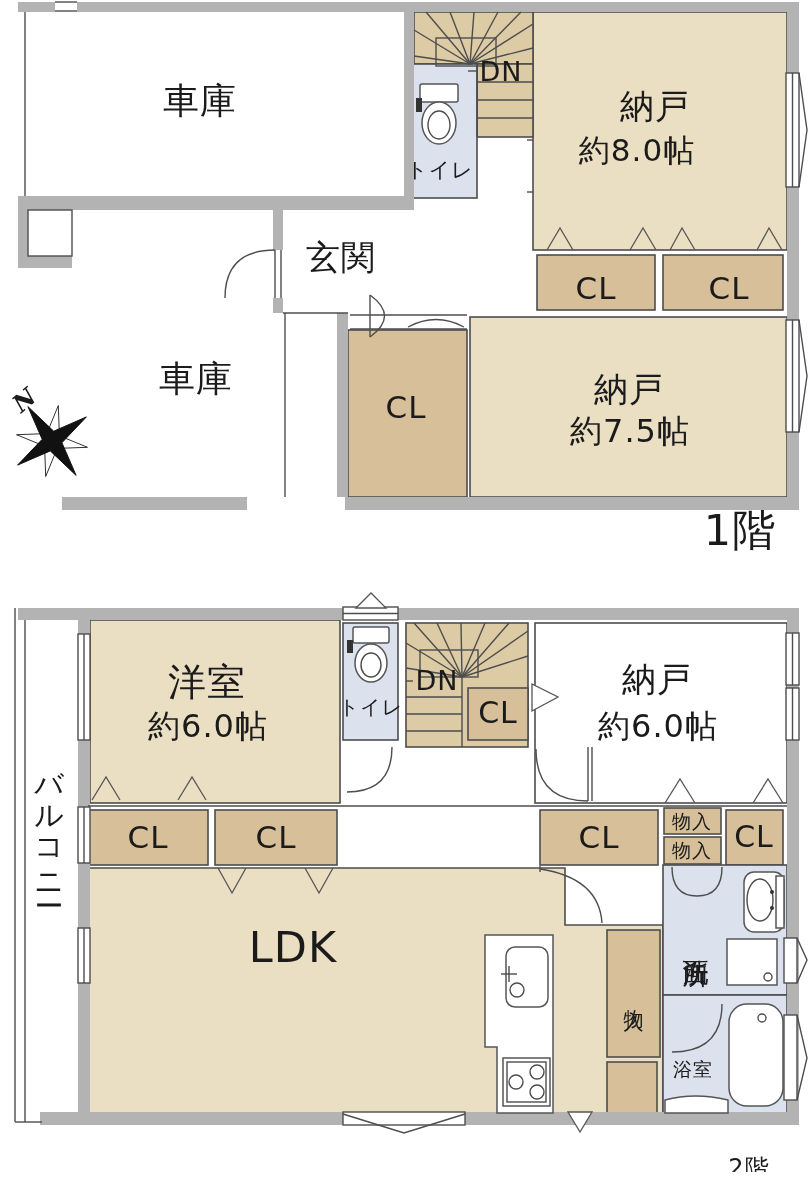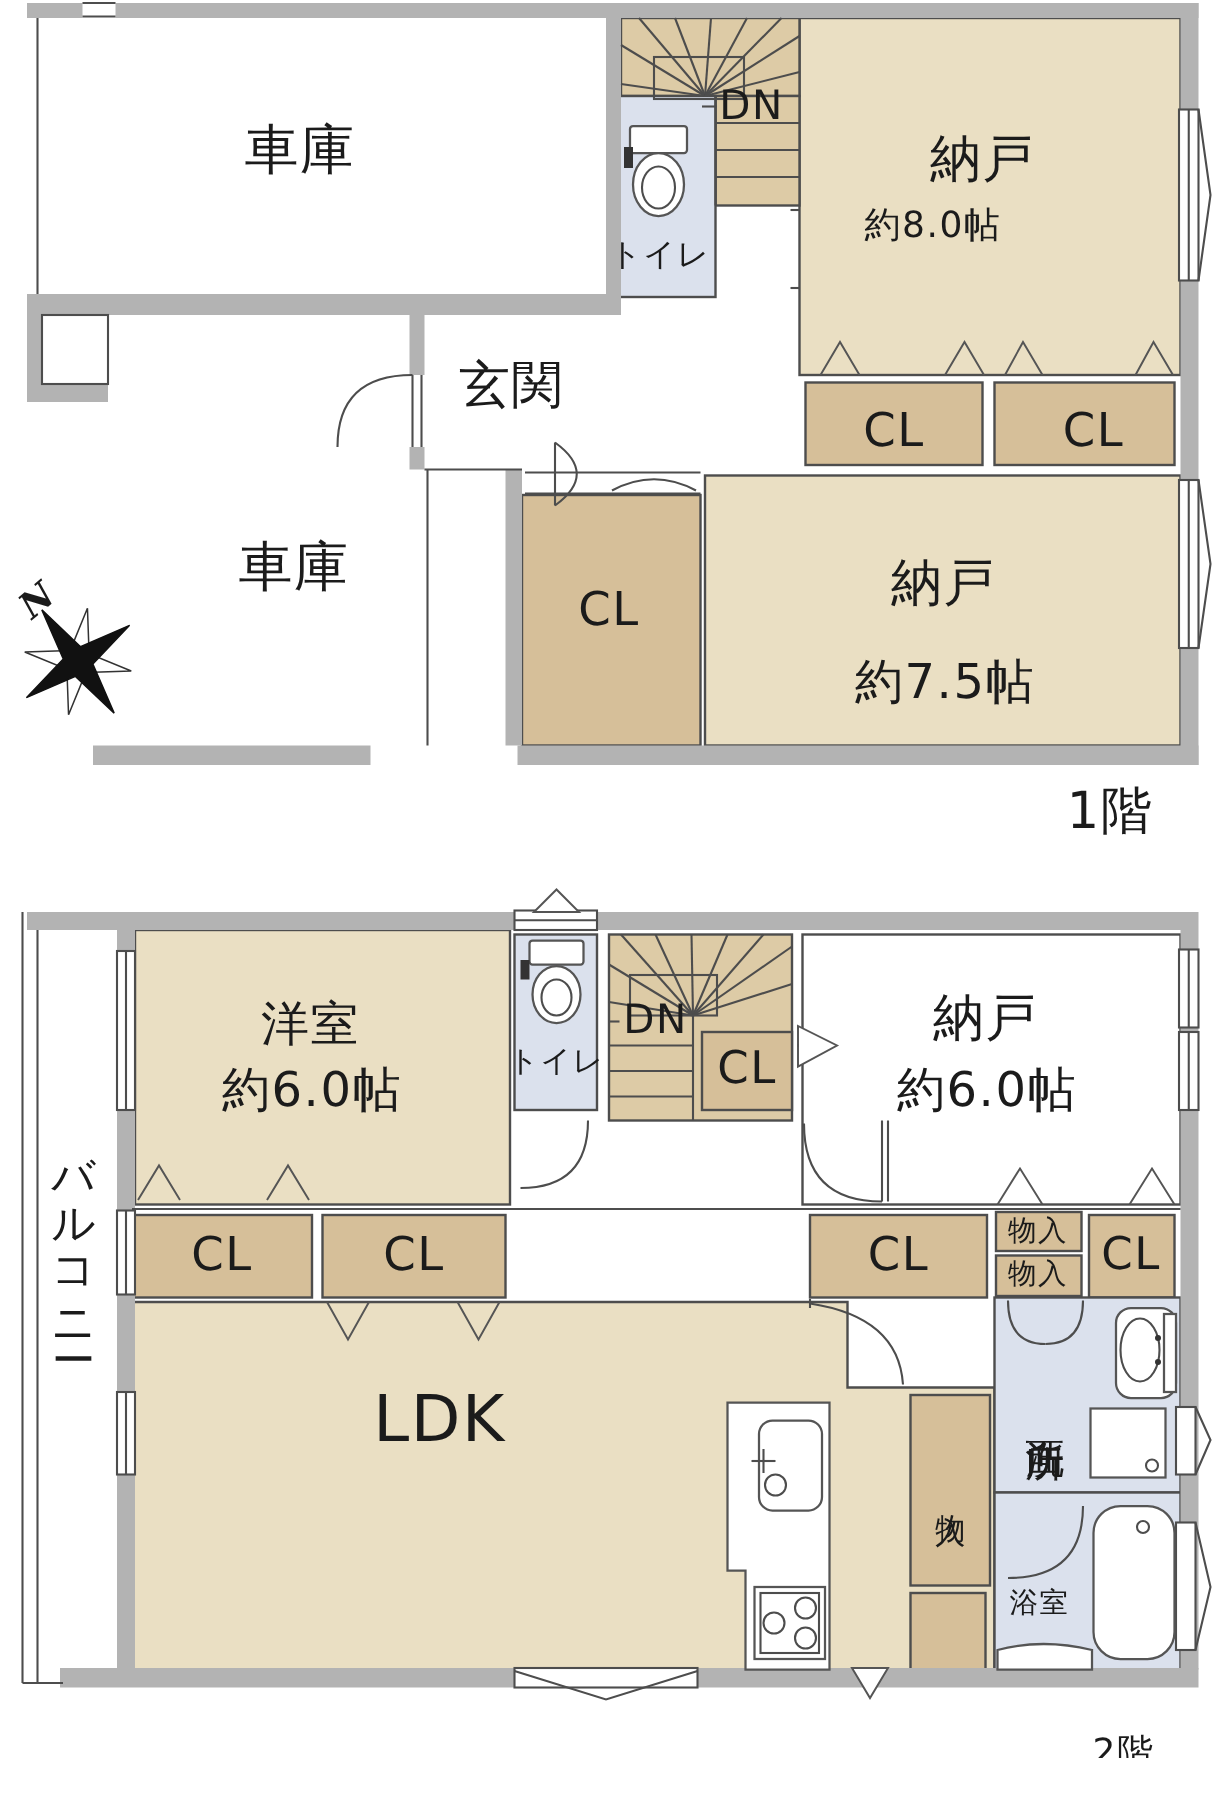--- a/index.html
+++ b/index.html
@@ -284,35 +284,35 @@
     <g>
       <rect class="fx" x="729" y="1004" width="54" height="102" rx="18"></rect>
       <circle class="tn" cx="762" cy="1018" r="4"></circle>
       <path class="fx" d="M665,1113 V1100 Q695,1092 728,1100 L728,1113 Z"></path>
     </g>
   </g>
 </svg>
 
   <div class="lb" style="left:200px;top:101px;font-size:36px">車庫</div>
   <div class="lb" style="left:655px;top:106px;font-size:34px">納戸</div>
-  <div class="lb" style="left:622px;top:150px;font-size:24px">約8.0帖</div>
+  <div class="lb" style="left:637px;top:150px;font-size:31px">約8.0帖</div>
   <div class="lb" style="left:501px;top:71px;font-size:27px">DN</div>
   <div class="lb" style="left:440px;top:170px;font-size:21px">トイレ</div>
   <div class="lb" style="left:341px;top:257px;font-size:34px">玄関</div>
   <div class="lb" style="left:596px;top:288px;font-size:31px">CL</div>
   <div class="lb" style="left:729px;top:288px;font-size:31px">CL</div>
   <div class="lb" style="left:406px;top:407px;font-size:31px">CL</div>
   <div class="lb" style="left:629px;top:389px;font-size:34px">納戸</div>
-  <div class="lb" style="left:630px;top:454px;font-size:32px">約7.5帖</div>
+  <div class="lb" style="left:630px;top:431px;font-size:32px">約7.5帖</div>
   <div class="lb" style="left:196px;top:379px;font-size:36px">車庫</div>
-  <div class="lb" style="left:740px;top:541px;font-size:34px">1階</div>
+  <div class="lb" style="left:740px;top:530px;font-size:43px">1階</div>
   <div class="lb rot" style="left:25px;top:400px;font-size:24px">N</div>
 
   <div class="lb vert" style="left:49px;top:822px;font-size:29px">バルコニー</div>
-  <div class="lb" style="left:207px;top:682px;font-size:32px">洋室</div>
+  <div class="lb" style="left:207px;top:682px;font-size:38px">洋室</div>
   <div class="lb" style="left:208px;top:726px;font-size:32px">約6.0帖</div>
   <div class="lb" style="left:371px;top:707px;font-size:20px">トイレ</div>
   <div class="lb" style="left:437px;top:680px;font-size:27px">DN</div>
   <div class="lb" style="left:498px;top:713px;font-size:30px">CL</div>
   <div class="lb" style="left:657px;top:679px;font-size:34px">納戸</div>
   <div class="lb" style="left:658px;top:726px;font-size:32px">約6.0帖</div>
   <div class="lb" style="left:148px;top:837px;font-size:31px">CL</div>
   <div class="lb" style="left:276px;top:837px;font-size:31px">CL</div>
   <div class="lb" style="left:599px;top:837px;font-size:31px">CL</div>
   <div class="lb" style="left:692px;top:821px;font-size:19px">物入</div>

